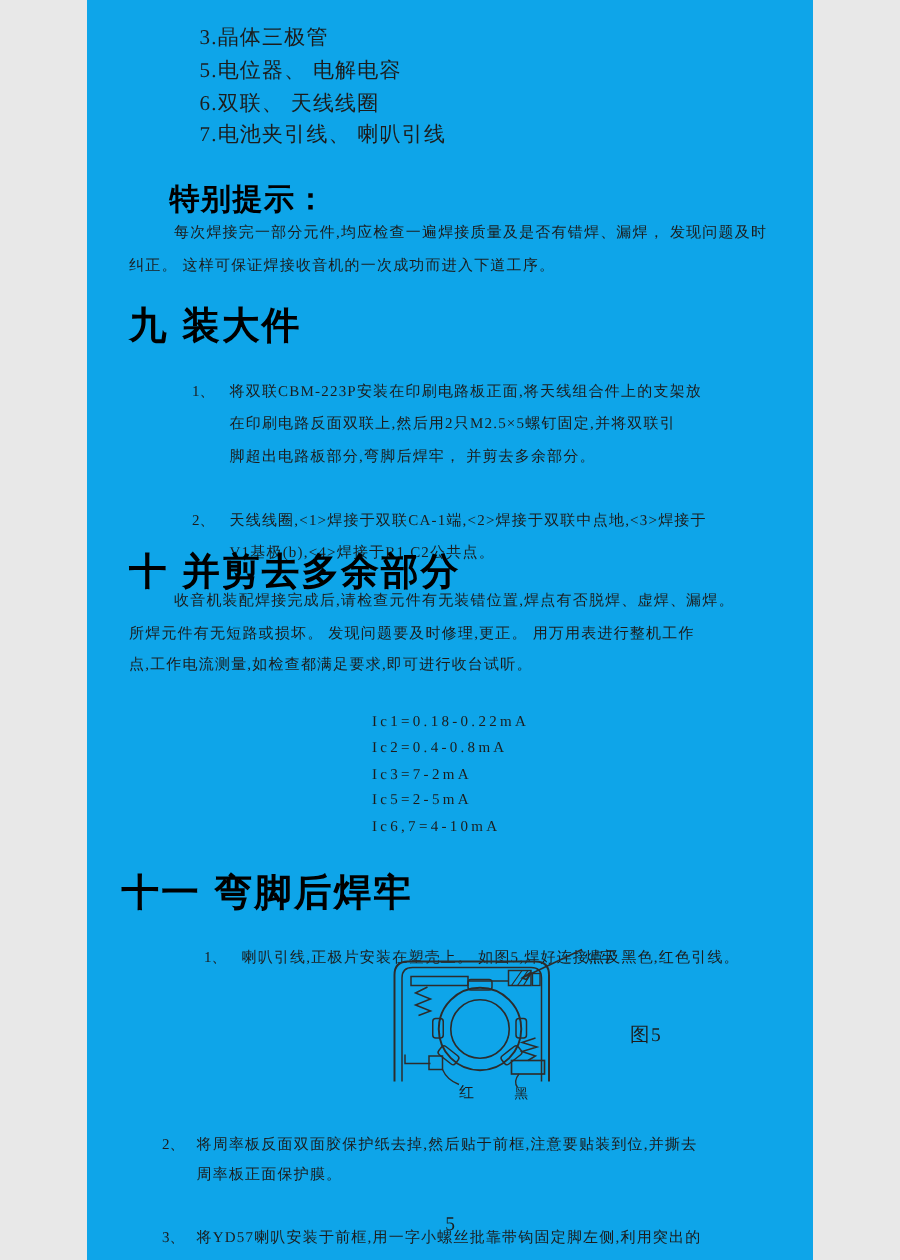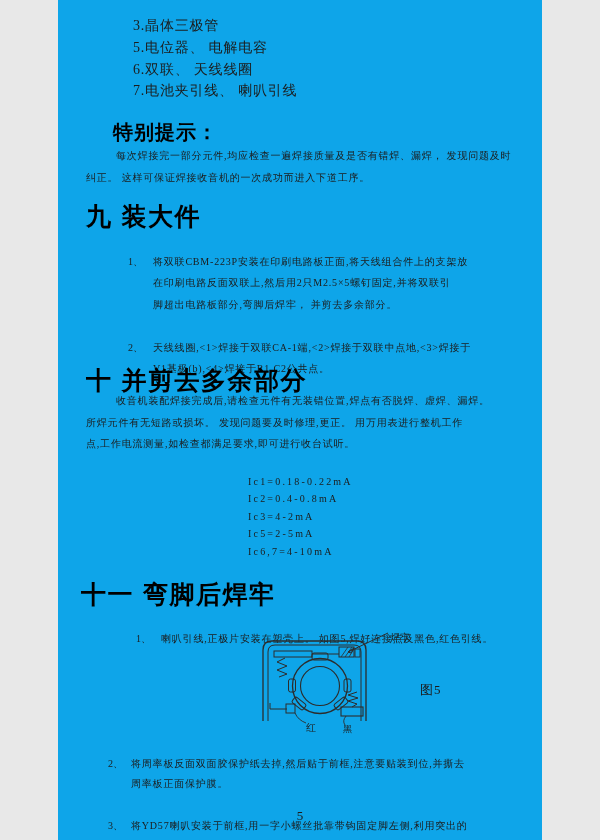--- a/index.html
+++ b/index.html
@@ -97,21 +97,21 @@
     <span class="sec-num">十</span><span>并剪去多余部分</span>
   </div>
 
   <p id="s10-body" class="abs body-text">收音机装配焊接完成后,请检查元件有无装错位置,焊点有否脱焊、虚焊、漏焊。
 所焊元件有无短路或损坏。 发现问题要及时修理,更正。 用万用表进行整机工作
 点,工作电流测量,如检查都满足要求,即可进行收台试听。</p>
 
   <ul id="ic-list" class="abs">
     <li>Ic1=0.18-0.22mA</li>
     <li>Ic2=0.4-0.8mA</li>
-    <li>Ic3=4-2mA</li>
+    <li>Ic3=7-2mA</li>
     <li>Ic5=2-5mA</li>
     <li>Ic6,7=4-10mA</li>
   </ul>
 
   <div id="s11-heading" class="abs sec-heading">
     <span class="sec-num">十一</span><span>弯脚后焊牢</span>
   </div>
 
   <div id="s11-item1" class="abs num-item body-text">
     <span class="item-num">1、</span><span class="item-text">喇叭引线,正极片安装在塑壳上。 如图5,焊好连接点及黑色,红色引线。</span>

